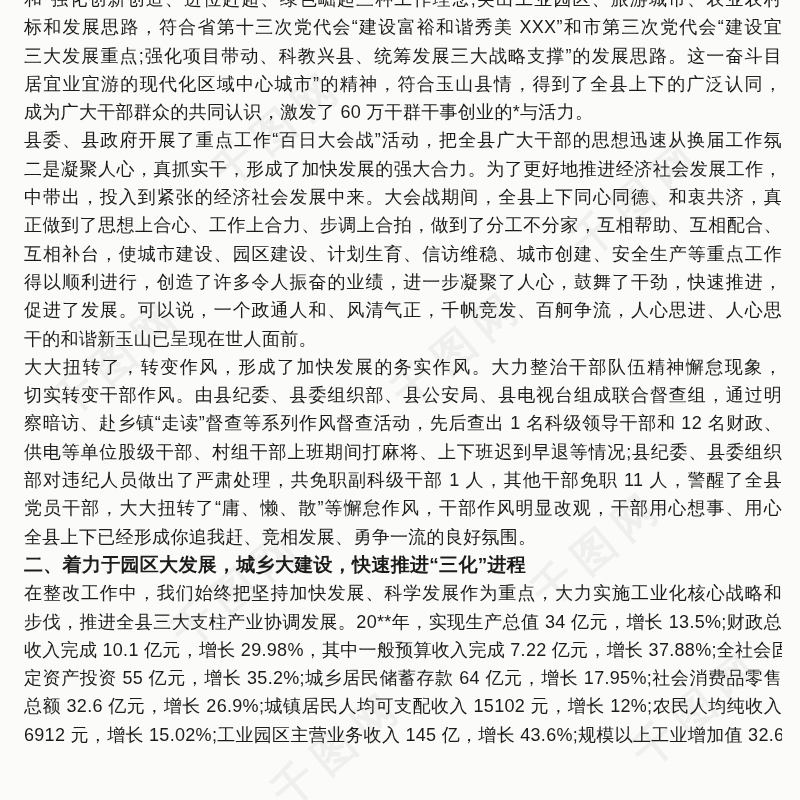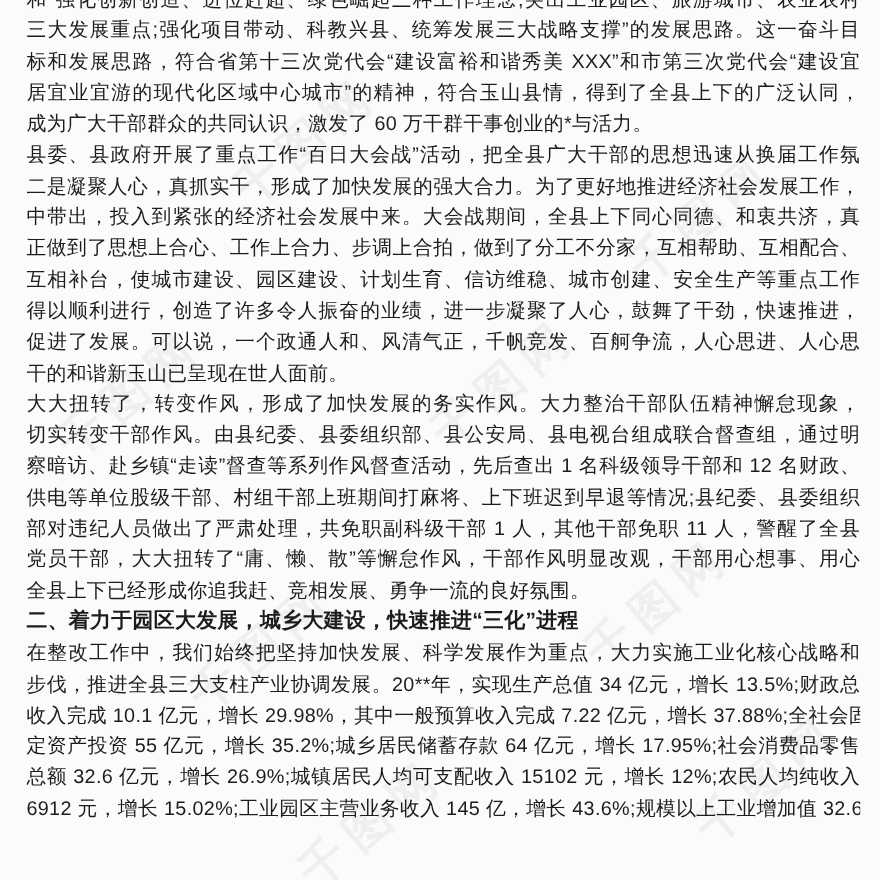--- a/index.html
+++ b/index.html
@@ -64,22 +64,22 @@
 <span class="wm wm2">千图网</span>
 <span class="wm wm3">千图网</span>
 <span class="wm wm4">千图网</span>
 <span class="wm wm5">千图网</span>
 <span class="wm wm6">千图网</span>
 <span class="wm wm7">千图网</span>
 <span class="wm wm8">千图网</span>
 
 <div class="doc">
   <div class="line j">和“强化创新创造、进位赶超、绿色崛起三种工作理念;突出工业园区、旅游城市、农业农村</div>
+  <div class="line j">标和发展思路，符合省第十三次党代会“建设富裕和谐秀美 XXX”和市第三次党代会“建设宜</div>
   <div class="line j">三大发展重点;强化项目带动、科教兴县、统筹发展三大战略支撑”的发展思路。这一奋斗目</div>
-  <div class="line j">标和发展思路，符合省第十三次党代会“建设富裕和谐秀美 XXX”和市第三次党代会“建设宜</div>
   <div class="line j">居宜业宜游的现代化区域中心城市”的精神，符合玉山县情，得到了全县上下的广泛认同，</div>
   <div class="line l">成为广大干部群众的共同认识，激发了 60 万干群干事创业的*与活力。</div>
   <div class="line j">县委、县政府开展了重点工作“百日大会战”活动，把全县广大干部的思想迅速从换届工作氛</div>
   <div class="line j">二是凝聚人心，真抓实干，形成了加快发展的强大合力。为了更好地推进经济社会发展工作，</div>
   <div class="line j">中带出，投入到紧张的经济社会发展中来。大会战期间，全县上下同心同德、和衷共济，真</div>
   <div class="line j">正做到了思想上合心、工作上合力、步调上合拍，做到了分工不分家，互相帮助、互相配合、</div>
   <div class="line j">互相补台，使城市建设、园区建设、计划生育、信访维稳、城市创建、安全生产等重点工作</div>
   <div class="line j">得以顺利进行，创造了许多令人振奋的业绩，进一步凝聚了人心，鼓舞了干劲，快速推进，</div>
   <div class="line j">促进了发展。可以说，一个政通人和、风清气正，千帆竞发、百舸争流，人心思进、人心思</div>
   <div class="line l">干的和谐新玉山已呈现在世人面前。</div>

